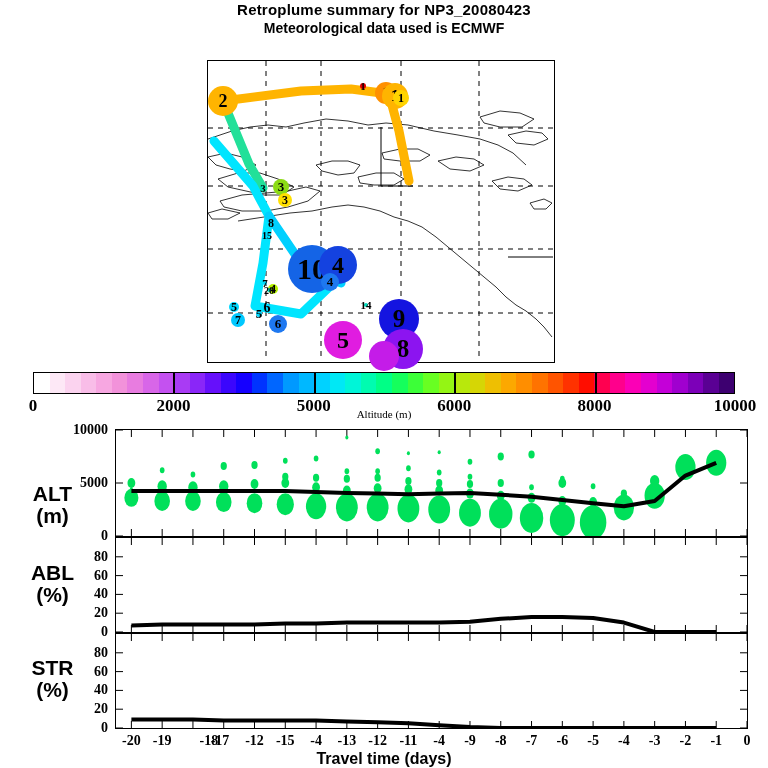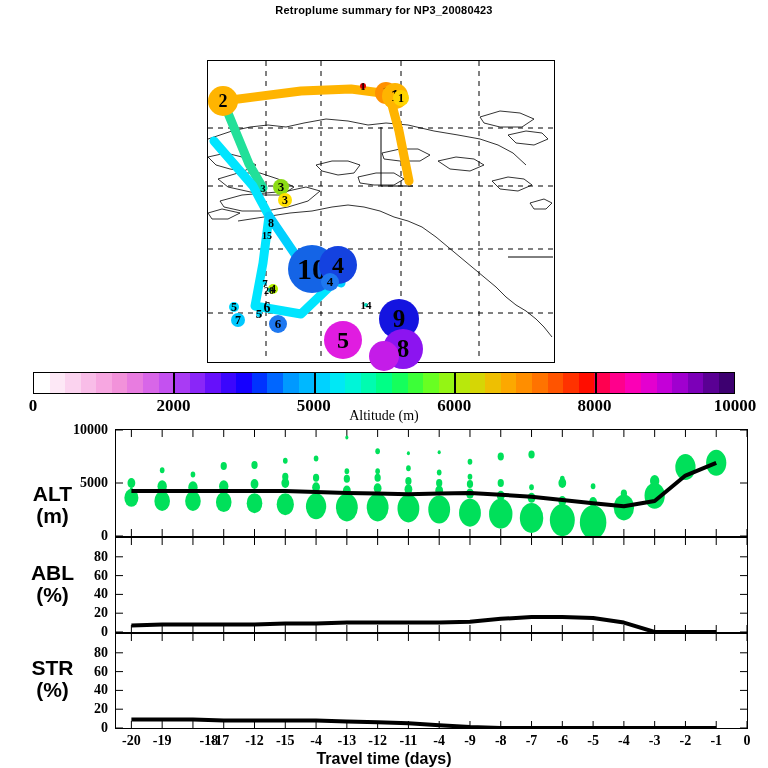--- a/index.html
+++ b/index.html
@@ -1,41 +1,41 @@
 <!DOCTYPE html>
 <html><head>
 <meta charset="utf-8">
 <style>
   html,body{margin:0;padding:0;background:#fff;}
   body{width:768px;height:768px;position:relative;overflow:hidden;
        font-family:"Liberation Sans",sans-serif;color:#000;}
   .abs{position:absolute;}
   
   #title-block{left:0;top:0;width:768px;text-align:center;}
-  .t1{font-size:11px;font-weight:bold;line-height:20px;letter-spacing:.2px;}
+  .t1{font-size:15px;font-weight:bold;line-height:20px;letter-spacing:.2px;}
   .t2{font-size:16px;font-weight:bold;line-height:19px;}
   .t3{font-size:14px;font-weight:bold;line-height:17px;}
   .t2 .gap{display:inline-block;width:26px;}
   
   #map-panel{left:207px;top:60px;width:348px;height:303px;
              border:1.5px solid #000;background:#fff;box-sizing:border-box;}
   #map-svg{position:absolute;left:0;top:0;}
   .bub{position:absolute;border-radius:50%;transform:translate(-50%,-50%);}
   .bub-lbl{position:absolute;transform:translate(-50%,-50%);
            font-family:"Liberation Serif",serif;font-weight:bold;color:#000;
            pointer-events:none;white-space:nowrap;}
   
   #cbar-wrap{left:33px;top:372px;width:702px;height:22px;
              border:1.5px solid #000;box-sizing:border-box;display:flex;}
   #cbar-wrap i{flex:1 1 auto;height:100%;display:block;}
   .cb-sep{position:absolute;top:372px;width:2px;height:22px;background:#000;}
   .cb-tick{position:absolute;top:396px;font-family:"Liberation Serif",serif;
            font-weight:bold;font-size:17px;transform:translateX(-50%);}
   #cbar-title{left:0;top:408px;width:768px;text-align:center;
-              font-family:"Liberation Serif",serif;font-size:14px;}
+              font-family:"Liberation Serif",serif;font-size:11px;}
   
   .panel{position:absolute;left:115px;width:633px;
          border:1.3px solid #000;box-sizing:border-box;background:#fff;}
   #alt-panel{top:429px;height:108px;}
   #abl-panel{top:537px;height:96px;}
   #str-panel{top:633px;height:96px;}
   .psvg{position:absolute;left:0;top:0;}
   .ylab{position:absolute;font-family:"Liberation Serif",serif;font-weight:bold;
         font-size:14px;text-align:right;transform:translateY(-50%);}
   .rowname{position:absolute;text-align:center;font-weight:bold;font-size:21px;
@@ -43,20 +43,21 @@
   .xtick{position:absolute;font-family:"Liberation Serif",serif;font-weight:bold;
          font-size:14px;transform:translateX(-50%);top:733px;}
   #xaxis-title{left:0;top:750px;width:768px;text-align:center;
                font-weight:bold;font-size:16px;}
 </style>
 </head>
 <body>
 
 <div class="abs" id="title-block">
   <div class="t1">Retroplume summary for NP3_20080423</div>
+  <div class="t3">Meteorological data used is ECMWF</div>
 </div>
 
 <div class="abs" id="map-panel">
   <svg id="map-svg" width="345" height="300">
       <path d="M0,78 L24,70 L42,66 L60,64 L78,66 L96,62 L118,58 L140,60 L160,64 L178,62 L200,64 L226,70 L250,74 L272,78 L290,84 L305,92 L318,104" fill="none" stroke="#000" stroke-width="0.8"></path>
       <path d="M0,96 L18,92 L34,96 L48,104 L36,110 L22,108 L8,104 Z" fill="none" stroke="#000" stroke-width="0.8"></path>
       <path d="M10,118 L30,112 L52,112 L70,118 L86,126 L74,134 L56,134 L38,130 L20,126 Z" fill="none" stroke="#000" stroke-width="0.8"></path>
       <path d="M12,140 L34,134 L58,132 L80,130 L98,126 L112,130 L100,140 L80,146 L58,150 L34,150 L16,146 Z" fill="none" stroke="#000" stroke-width="0.8"></path>
       <path d="M0,152 L14,148 L32,152 L20,158 L4,158 Z" fill="none" stroke="#000" stroke-width="0.8"></path>
       <path d="M30,160 L56,156 L82,152 L104,150 L124,146 L140,144 L156,146 L172,150 L186,156 L200,160 L214,166 L228,176 L240,186 L252,196 L264,206 L276,216 L288,226 L298,236 L308,244 L318,250 L328,258 L336,266 L344,276" fill="none" stroke="#000" stroke-width="0.8"></path>

